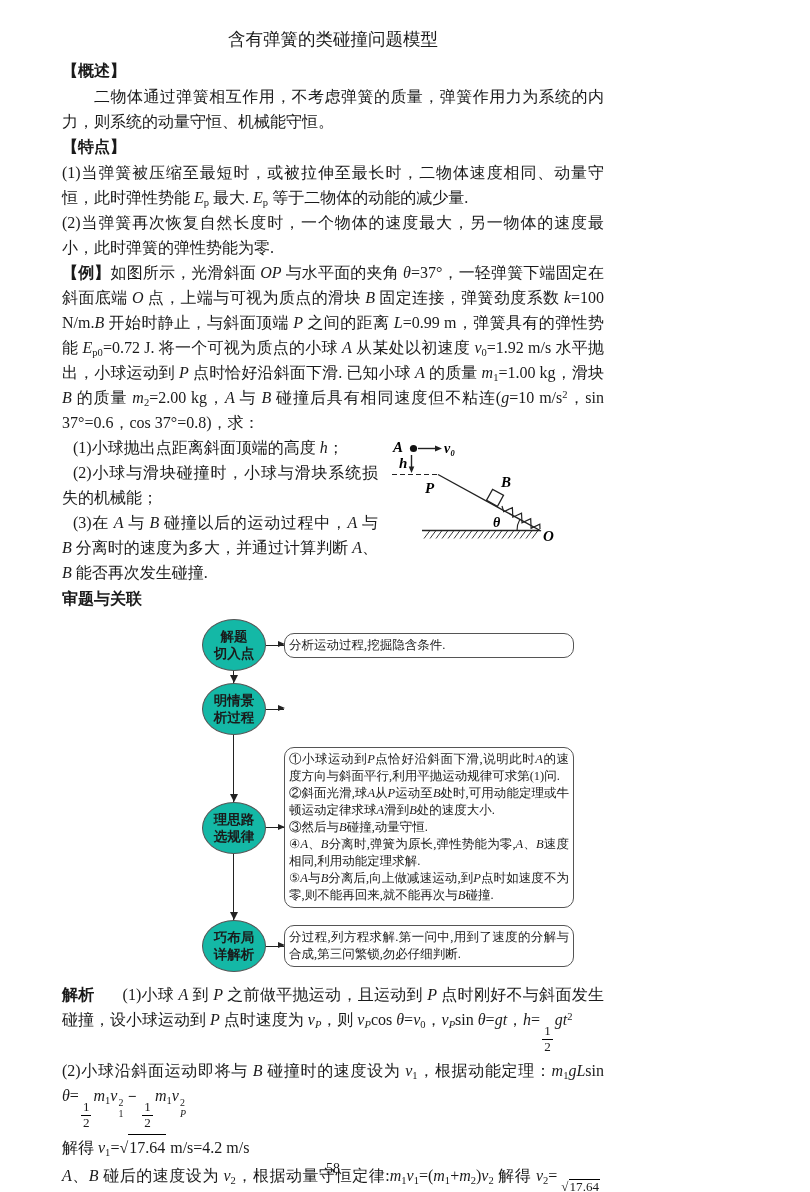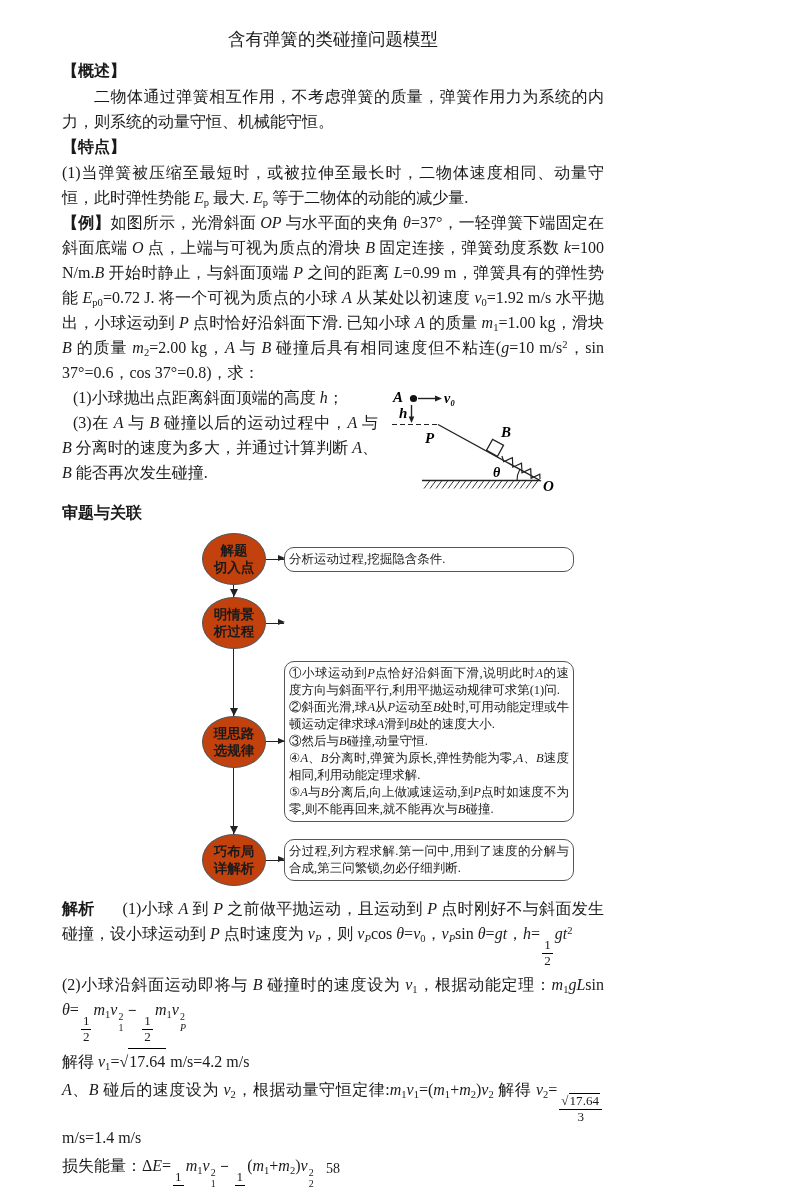--- a/index.html
+++ b/index.html
@@ -34,21 +34,21 @@
   .sec-hd{clear:both;font-family:"Liberation Sans","DejaVu Sans",sans-serif;font-weight:bold;
           margin:2px 0 8px 0;line-height:24px;}
   
   .flowchart{position:relative;margin:0 0 10px 140px;width:372px;
              font-size:12.5px;line-height:17px;}
   .flowchart::before{content:"";position:absolute;left:31px;top:26px;bottom:26px;
                      width:0;border-left:1.4px solid #222;}
   .fc-row{display:flex;align-items:center;position:relative;}
   .fc-row+.fc-row{margin-top:12px;}
   .fc-ellipse{position:relative;flex:0 0 auto;box-sizing:border-box;width:64px;height:52px;
-              border:1px solid #555;border-radius:50%;background:#c2410c;
+              border:1px solid #555;border-radius:50%;background:#14b8a6;
               display:flex;flex-direction:column;align-items:center;justify-content:center;
               font-weight:bold;font-size:13.5px;line-height:17px;text-align:center;z-index:1;}
   .fc-ellipse.arr::before{content:"";position:absolute;top:-9px;left:50%;margin-left:-4px;
               border-top:8px solid #222;border-left:4px solid transparent;border-right:4px solid transparent;}
   .fc-harrow{flex:0 0 auto;width:18px;height:0;border-top:1.4px solid #222;position:relative;}
   .fc-harrow::after{content:"";position:absolute;right:-1px;top:-4.4px;
               border-left:7px solid #222;border-top:3.7px solid transparent;border-bottom:3.7px solid transparent;}
   .fc-box{flex:1 1 auto;box-sizing:border-box;border:1px solid #555;border-radius:10px;
           padding:3px 4px;text-align:justify;background:#fff;}
   
@@ -61,20 +61,21 @@
 
 <div class="page">
 
   <h1 class="title">含有弹簧的类碰撞问题模型</h1>
 
   <div class="hd">【概述】</div>
   <p class="indent2">二物体通过弹簧相互作用，不考虑弹簧的质量，弹簧作用力为系统的内力，则系统的动量守恒、机械能守恒。</p>
 
   <div class="hd">【特点】</div>
   <p>(1)当弹簧被压缩至最短时，或被拉伸至最长时，二物体速度相同、动量守恒，此时弹性势能 <i>E</i><sub>p</sub> 最大. <i>E</i><sub>p</sub> 等于二物体的动能的减少量.</p>
+  <p>(2)当弹簧再次恢复自然长度时，一个物体的速度最大，另一物体的速度最小，此时弹簧的弹性势能为零.</p>
 
   <p><span class="exlabel">【例】</span><span>如图所示，光滑斜面 <i>OP</i> 与水平面的夹角 <i>θ</i>=37°，一轻弹簧下端固定在斜面底端 <i>O</i> 点，上端与可视为质点的滑块 <i>B</i> 固定连接，弹簧劲度系数 <i>k</i>=100 N/m.<i>B</i> 开始时静止，与斜面顶端 <i>P</i> 之间的距离 <i>L</i>=0.99 m，弹簧具有的弹性势能 <i>E</i><sub>p0</sub>=0.72 J. 将一个可视为质点的小球 <i>A</i> 从某处以初速度 <i>v</i><sub>0</sub>=1.92 m/s 水平抛出，小球运动到 <i>P</i> 点时恰好沿斜面下滑. 已知小球 <i>A</i> 的质量 <i>m</i><sub>1</sub>=1.00 kg，滑块 <i>B</i> 的质量 <i>m</i><sub>2</sub>=2.00 kg，<i>A</i> 与 <i>B</i> 碰撞后具有相同速度但不粘连(<i>g</i>=10 m/s<sup>2</sup>，sin 37°=0.6，cos 37°=0.8)，求：</span></p>
 
   <div class="figure">
     <svg width="214" height="114" viewBox="0 0 214 114">
       <text x="3" y="17" font-size="15" font-style="italic" font-weight="bold">A</text>
       <circle cx="23.5" cy="13.5" r="3.6" fill="#111"></circle>
       <line x1="28" y1="13.5" x2="46" y2="13.5" stroke="#222" stroke-width="1.4"></line>
       <polygon points="52,13.5 45,10.6 45,16.4" fill="#222"></polygon>
       <text x="54" y="18" font-size="14" font-style="italic" font-weight="bold">v₀</text>
@@ -89,20 +90,21 @@
       <polyline points="112,71 113.7,76.7 122.4,72.6 122.8,82.2 131.5,78.2 132,87.8 140.7,83.7 141.1,93.3 149.8,89.2 150,94" fill="none" stroke="#222" stroke-width="1.2"></polyline>
       <text x="103" y="92" font-size="14" font-style="italic" font-weight="bold">θ</text>
       <path d="M127 95.5 A23 23 0 0 1 129.9 84.3" fill="none" stroke="#222" stroke-width="1.1"></path>
       <line x1="32" y1="95.5" x2="150" y2="95.5" stroke="#222" stroke-width="1.4"></line>
       <path d="M40 95.5 l-6 8 M46 95.5 l-6 8 M52 95.5 l-6 8 M58 95.5 l-6 8 M64 95.5 l-6 8 M70 95.5 l-6 8 M76 95.5 l-6 8 M82 95.5 l-6 8 M88 95.5 l-6 8 M94 95.5 l-6 8 M100 95.5 l-6 8 M106 95.5 l-6 8 M112 95.5 l-6 8 M118 95.5 l-6 8 M124 95.5 l-6 8 M130 95.5 l-6 8 M136 95.5 l-6 8 M142 95.5 l-6 8 M148 95.5 l-6 8" stroke="#222" stroke-width="0.9"></path>
       <text x="153" y="106" font-size="15" font-style="italic" font-weight="bold">O</text>
     </svg>
   </div>
 
   <p class="q">(1)小球抛出点距离斜面顶端的高度 <i>h</i>；</p>
+  <p class="q">(2)小球与滑块碰撞时，小球与滑块系统损失的机械能；</p>
   <p class="q">(3)在 <i>A</i> 与 <i>B</i> 碰撞以后的运动过程中，<i>A</i> 与 <i>B</i> 分离时的速度为多大，并通过计算判断 <i>A</i>、<i>B</i> 能否再次发生碰撞.</p>
 
   <div class="sec-hd">审题与关联</div>
 
   <div class="flowchart">
     <div class="fc-row">
       <div class="fc-ellipse">
         <span>解题</span>
         <span>切入点</span>
       </div>

